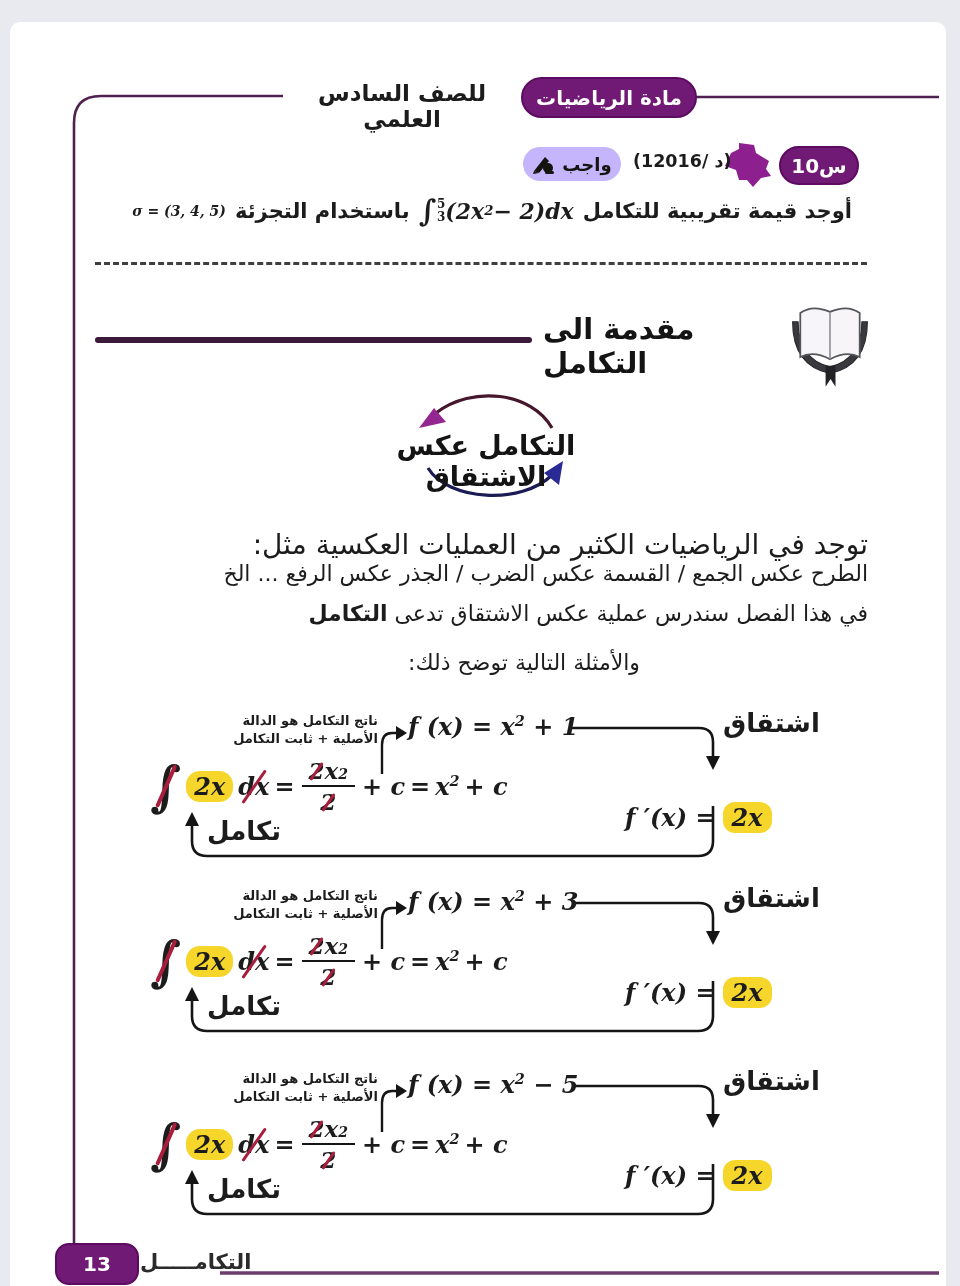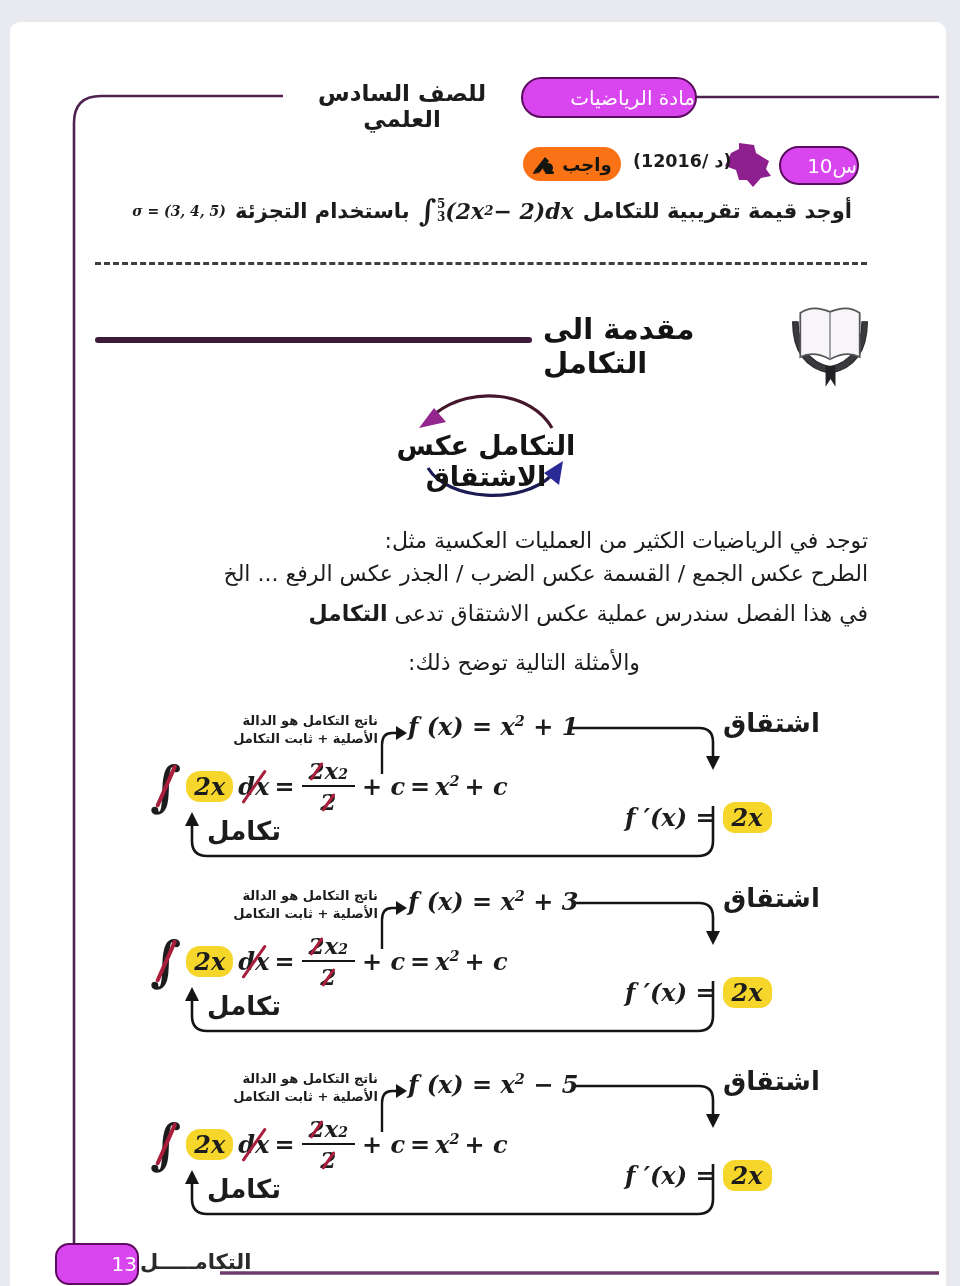--- a/index.html
+++ b/index.html
@@ -16,25 +16,25 @@
     position:absolute;left:10px;top:22px;width:936px;height:1264px;
     background:#ffffff;border-radius:10px 10px 0 0;
   }
   
   .ar{direction:rtl;}
   .b{font-weight:bold;}
   .math{font-family:"DejaVu Serif", serif;font-style:italic;font-weight:bold;direction:ltr;}
   sup{font-size:0.6em;}
   
   .pill{
-    background:#d946ef;border:2.5px solid #5d0b60;border-radius:22px;
-    color:#fff;font-weight:normal;display:flex;align-items:center;justify-content:flex-end;
+    background:#701a75;border:2.5px solid #5d0b60;border-radius:22px;
+    color:#fff;font-weight:bold;display:flex;align-items:center;justify-content:center;
   }
   .pill-yellow{
-    background:#f97316;border-radius:20px;color:#15150f;font-weight:bold;
+    background:#c4b5fd;border-radius:20px;color:#15150f;font-weight:bold;
     display:flex;align-items:center;justify-content:center;gap:6px;
   }
   
   .hl{background:#f6d62a;border-radius:14px;padding:1px 8px;}
   .hl2{background:#f6d62a;border-radius:12px;padding:1px 9px;}
   .sl{position:relative;display:inline-block;}
   .sl::after{
     content:"";position:absolute;left:-15%;width:130%;height:3px;top:48%;
     background:#a81e3c;transform:rotate(-55deg);border-radius:2px;
   }
@@ -134,21 +134,21 @@
 <div class="abs" style="left:0;top:380px;width:822px;height:150px;padding-left:40px;">
   <svg class="abs" style="left:0;top:0;" width="960" height="150" viewBox="0 0 960 150">
     <path d="M 552,48 C 532,12 472,5 436,33" fill="none" stroke="#46172c" stroke-width="3.2"></path>
     <polygon points="419,48 434,28 446,42" fill="#93278f"></polygon>
     <path d="M 428,88 C 448,121 522,125 552,95" fill="none" stroke="#1c1c55" stroke-width="3.2"></path>
     <polygon points="563,81 544,93 559,105" fill="#2a2a96"></polygon>
   </svg>
   <div class="abs ar b" style="left:340px;top:50px;width:292px;font-size:27px;text-align:center;color:#141414;">التكامل عكس الاشتقاق</div>
 </div>
 
-<div class="abs ar" style="right:92px;top:528px;font-size:22px;">توجد في الرياضيات الكثير من العمليات العكسية مثل:</div>
+<div class="abs ar" style="right:92px;top:528px;font-size:28px;">توجد في الرياضيات الكثير من العمليات العكسية مثل:</div>
 <div class="abs ar" style="right:92px;top:561px;font-size:22px;">الطرح عكس الجمع / القسمة عكس الضرب / الجذر عكس الرفع ... الخ</div>
 <div class="abs ar" style="right:92px;top:601px;font-size:22px;">
   <span>في هذا الفصل سندرس عملية عكس الاشتقاق تدعى </span><b>التكامل</b>
 </div>
 <div class="abs ar" style="right:320px;top:650px;font-size:22px;">والأمثلة التالية توضح ذلك:</div>
 
 <div class="example" style="top:700px;">
   <svg class="ex-svg" width="960" height="175" viewBox="0 0 960 175">
     <path d="M 572,28 L 699,28 Q 713,28 713,42 L 713,58" fill="none" stroke="#151515" stroke-width="2.6"></path>
     <polygon points="706,56 720,56 713,70" fill="#151515"></polygon>

